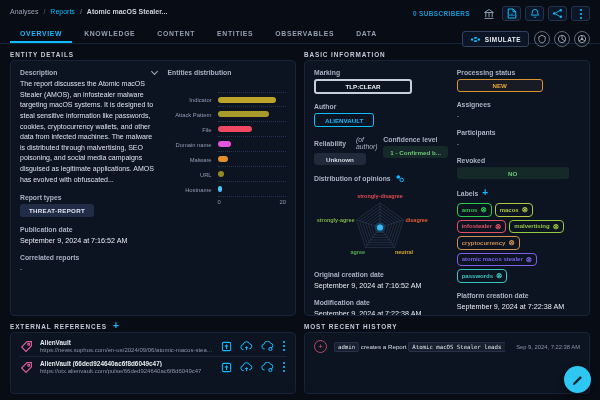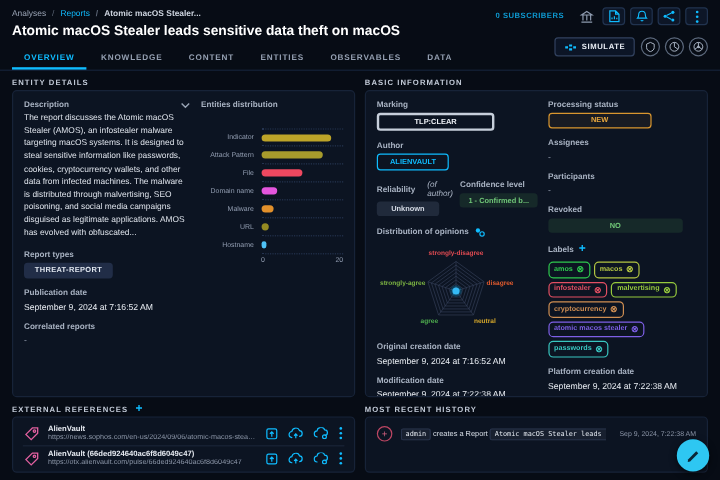--- a/index.html
+++ b/index.html
@@ -128,21 +128,20 @@
 </head>
 <body>
 
 <div class="app">
   <header>
     <nav class="breadcrumb">
       <span class="crumb">Analyses</span>
       <span class="crumb link-blue">Reports</span>
       <span class="crumb current">Atomic macOS Stealer...</span>
     </nav>
-    <h1>Atomic macOS Stealer leads sensitive data theft on macOS</h1>
 
     <div class="top-actions">
       <span class="subscribers">0 SUBSCRIBERS</span>
       <span id="top-icon-buttons" style="display: flex; gap: 4px; align-items: center;">
           <button class="icon-btn plain">
             <span class="ico">
               <svg width="12" height="12" viewBox="0 0 12 12" fill="none" stroke="currentColor" stroke-width="1">
                 <path d="M1.5 4.5 L6 1.5 L10.5 4.5 Z M2.8 5 V9 M6 5 V9 M9.2 5 V9 M1.5 10.4 H10.5"></path>
               </svg>
             </span>

